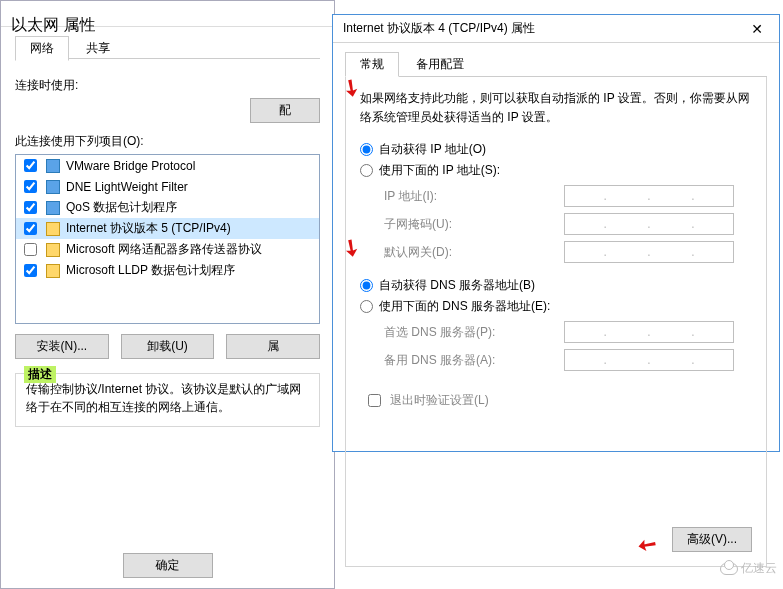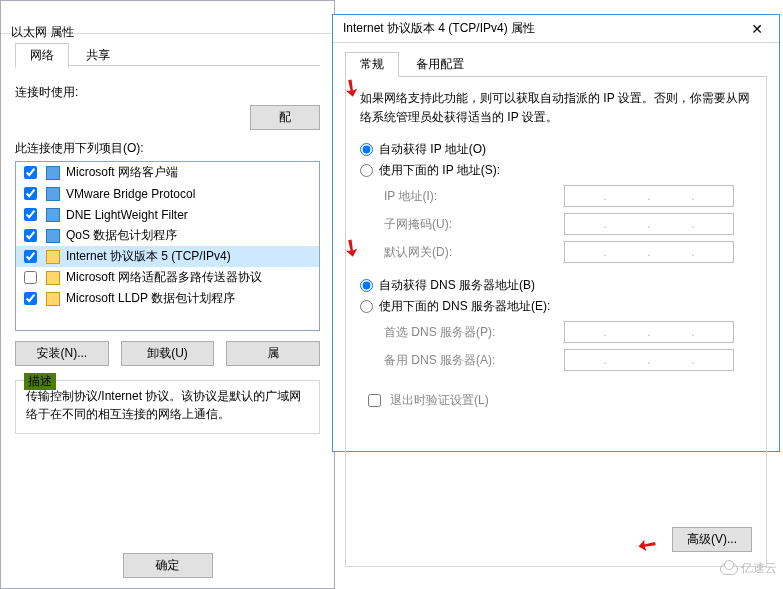--- a/index.html
+++ b/index.html
@@ -1,20 +1,20 @@
 <!DOCTYPE html>
 <html><head>
 <meta charset="utf-8">
 <style>
 * { box-sizing: border-box; font-family: "Microsoft YaHei", "Segoe UI", sans-serif; font-size: 12px; }
 body { margin: 0; width: 783px; height: 589px; background: #fff; overflow: hidden; position: relative; }
 
 
 .back-dialog { position: absolute; left: 0; top: 0; width: 335px; height: 589px; border: 1px solid #aab; background: #fff; }
-.back-title { height: 26px; line-height: 30px; padding: 16px 10px; border-bottom: 1px solid #ddd; font-size: 12px; }
+.back-title { height: 26px; line-height: 30px; padding: 9px 10px; border-bottom: 1px solid #ddd; font-size: 16px; }
 .back-body { padding: 8px 14px; }
 .tab-row { border-bottom: 1px solid #ccc; height: 24px; }
 .tab { display:inline-block; padding: 3px 14px; border:1px solid #ccc; border-bottom:1px solid #fff; background:#fff; position:relative; top:1px; margin-right:-1px; }
 .tab.inactive { border:1px solid transparent; border-bottom:none; background:transparent; }
 .section-gap { height:12px; }
 .lbl { margin: 6px 0 4px 0; }
 .adapter-box { border:1px solid #ccc; padding:6px 8px; display:flex; align-items:center; gap:8px; margin-bottom:10px; }
 .nic-icon { width:16px; height:14px; background:#4aa3df; border:1px solid #2b7bb9; position:relative; }
 .nic-icon::after { content:""; position:absolute; right:-3px; bottom:-3px; width:6px; height:6px; background:#ffd76a; border:1px solid #c79a1a; }
 .cfg-row { display:flex; justify-content:flex-end; margin-bottom:10px; }
@@ -22,21 +22,21 @@
 .list-box { border:1px solid #8ea4c1; height:170px; overflow:auto; background:#fff; }
 .list-item { display:flex; align-items:center; gap:6px; padding:1px 4px; white-space:nowrap; }
 .list-item.sel { background:#cde8ff; }
 .chk { width:13px; height:13px; }
 .proto-icon { width:14px; height:14px; background:#3c8; display:inline-block; border:1px solid #2a6; position:relative; }
 .proto-icon.blue { background:#5aa3e8; border-color:#2b7bb9; }
 .proto-icon.yellow { background:#ffd76a; border-color:#c79a1a; }
 .btn-row3 { display:flex; gap:12px; margin-top:10px; }
 .btn-row3 .btn { flex:1; }
 .fieldset { border:1px solid #d7d7d7; padding:6px 10px 10px 10px; margin-top:14px; position:relative; }
-.fieldset .legend { position:absolute; top:-8px; left:8px; background:#4d7c0f; padding:0 4px; }
+.fieldset .legend { position:absolute; top:-8px; left:8px; background:#bef264; padding:0 4px;font-weight:bold; }
 .desc-text { line-height:1.5; }
 .bottom-row { position:absolute; bottom:10px; left:0; right:0; display:flex; justify-content:center; gap:10px; }
 
 
 .front-dialog { position:absolute; left:332px; top:14px; width:448px; height:438px; border:1px solid #4a90d9; background:#fff; box-shadow: 0 0 0 1px #fff inset; }
 .front-titlebar { height:28px; display:flex; align-items:center; justify-content:space-between; padding:0 10px; border-bottom:1px solid #d4d4d4; }
 .close-x { font-size:14px; padding:0 6px; }
 .front-body { padding:8px 12px 0 12px; position:relative; }
 .tab-row2 { border-bottom:1px solid #ccc; height:26px; }
 .pane { border:1px solid #d4d4d4; border-top:none; padding:12px 14px; height:490px; position:relative; }
@@ -76,25 +76,20 @@
     <div class="lbl">连接时使用:</div>
     <div class="cfg-row">
         <div class="btn">配</div>
       </div>
     <div class="lbl">此连接使用下列项目(O):</div>
 
     <div class="list-box">
       <div class="list-item">
           <input type="checkbox" class="chk" checked="" style="">
           <span class="proto-icon blue"></span>
-          <span>Microsoft 网络客户端</span>
-        </div>
-      <div class="list-item">
-          <input type="checkbox" class="chk" checked="" style="">
-          <span class="proto-icon blue"></span>
           <span>VMware Bridge Protocol</span>
         </div>
       <div class="list-item">
           <input type="checkbox" class="chk" checked="" style="">
           <span class="proto-icon blue"></span>
           <span>DNE LightWeight Filter</span>
         </div>
       <div class="list-item">
           <input type="checkbox" class="chk" checked="" style="">
           <span class="proto-icon blue"></span>

